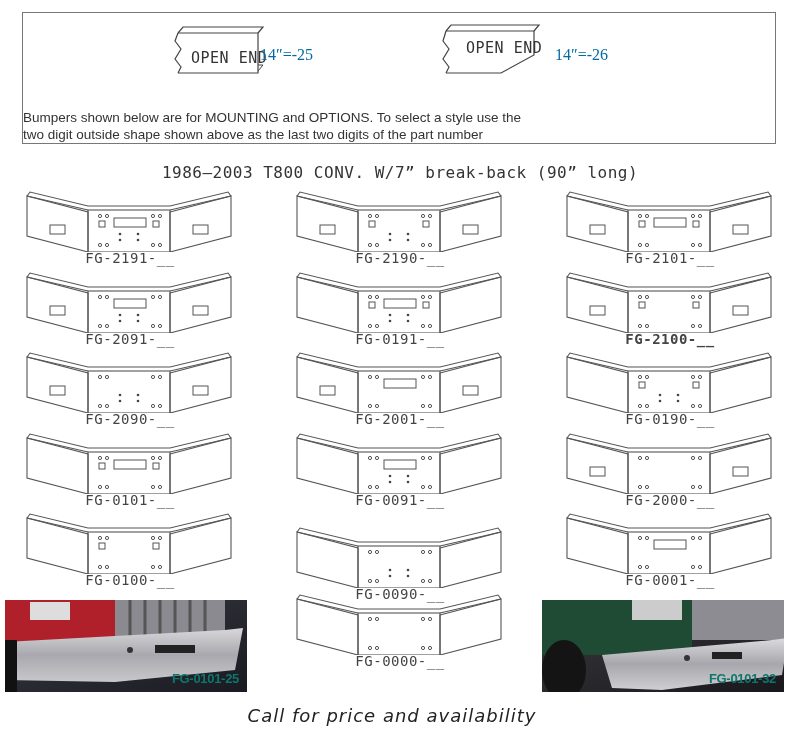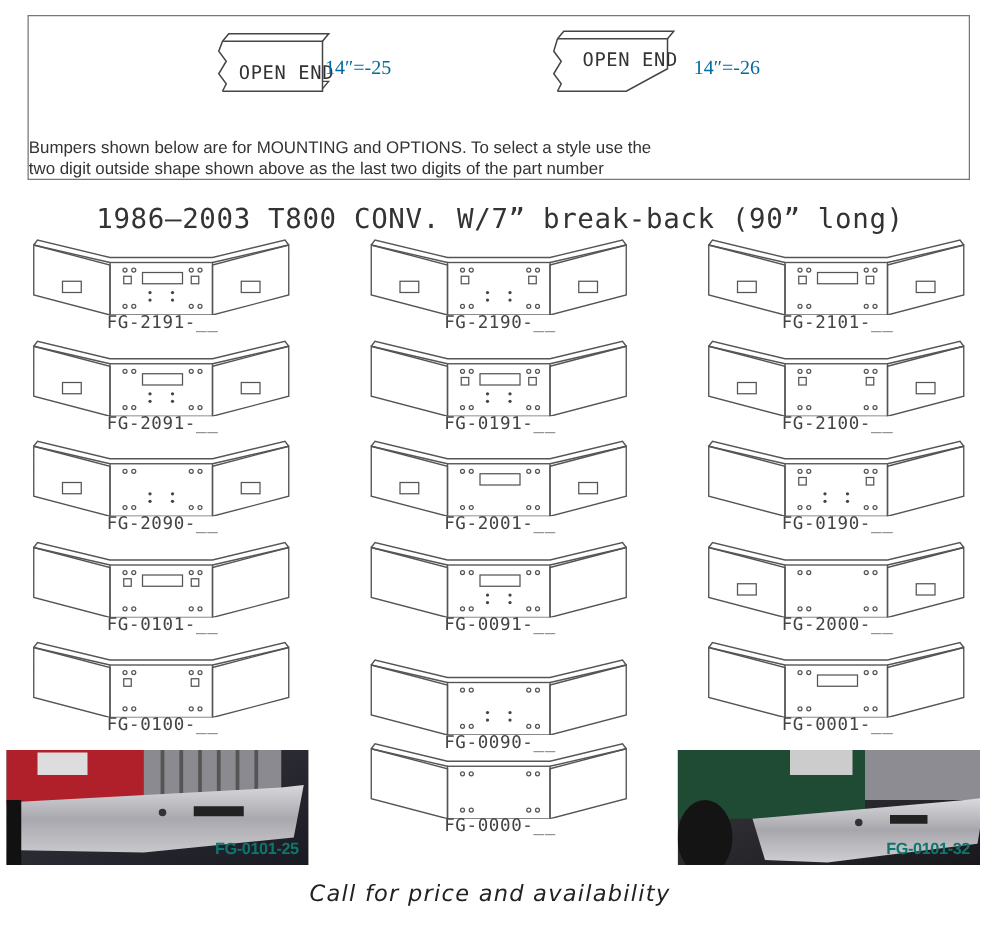--- a/index.html
+++ b/index.html
@@ -2,21 +2,21 @@
 <html><head>
 <meta charset="utf-8">
 <style>
   html,body{margin:0;padding:0;background:#fff;}
   body{width:800px;height:746px;position:relative;overflow:hidden;font-family:"DejaVu Sans",sans-serif;color:#222;}
   .legend-box{position:absolute;left:22px;top:12px;width:754px;height:132px;border:1.5px solid #777;box-sizing:border-box;}
   .end-shape{position:absolute;}
   .end-label{position:absolute;font-family:"DejaVu Sans Mono",monospace;font-size:15px;color:#333;letter-spacing:0.5px;}
   .end-code{position:absolute;font-family:Liberation Serif, serif;font-size:16px;color:#0369a1;}
   .instructions{position:absolute;left:0;width:754px;top:96px;text-align:left;font-family:"Liberation Sans",sans-serif;font-size:13.5px;line-height:17px;color:#333;}
-  .title{position:absolute;top:163px;left:0;width:800px;text-align:center;font-family:"DejaVu Sans Mono",monospace;font-size:22px;color:#333;letter-spacing:0.5px;}
+  .title{position:absolute;top:163px;left:0;width:800px;text-align:center;font-family:"DejaVu Sans Mono",monospace;font-size:16px;color:#333;letter-spacing:0.5px;}
   .bumper{position:absolute;width:220px;height:80px;}
   .bumper svg{position:absolute;left:0;top:0;}
   .part{position:absolute;left:0;width:220px;top:60px;text-align:center;font-family:"DejaVu Sans Mono",monospace;font-size:14px;color:#444;letter-spacing:0.5px;}
   .photo{position:absolute;top:600px;width:242px;height:92px;overflow:hidden;}
   .photo-label{position:absolute;right:8px;bottom:6px;color:#0f766e;font-family:"Liberation Sans",sans-serif;font-weight:bold;font-size:13px;letter-spacing:-0.3px;}
   .footer{position:absolute;top:705px;left:0;width:784px;text-align:center;font-family:"DejaVu Sans",sans-serif;font-style:italic;font-size:18px;color:#222;letter-spacing:1px;}
 </style>
 </head>
 <body>
 
@@ -390,21 +390,21 @@
           <circle cx="140" cy="55" r="1.6"></circle>
           <rect x="79" y="31" width="6" height="6"></rect>
           <rect x="133" y="31" width="6" height="6"></rect>
           <rect x="94" y="28" width="32" height="9"></rect>
           <rect x="30" y="35" width="15" height="9"></rect>
           <rect x="173" y="35" width="15" height="9"></rect>
         </g>
       </svg>
       <div class="part">FG-2101-__</div>
     </div>
-    <div class="bumper" style="left: 560px; top: 270.5px;">
+    <div class="bumper" style="left: 560px; top: 270.5px; font-weight: bold;">
       <svg width="220" height="62" viewBox="0 0 220 62">
         <g fill="none" stroke="#555" stroke-width="1.1">
           <polyline points="7,6 10,2 68,16 150,16 208,2 211,6"></polyline>
           <polygon points="7,6 68,22 68,62 7,46"></polygon>
           <line x1="7" y1="6" x2="68" y2="20"></line>
           <rect x="68" y="20" width="82" height="42"></rect>
           <polygon points="150,22 211,6 211,46 150,62"></polygon>
           <line x1="150" y1="20" x2="211" y2="6"></line>
         </g>
         <g fill="none" stroke="#555" stroke-width="1">

